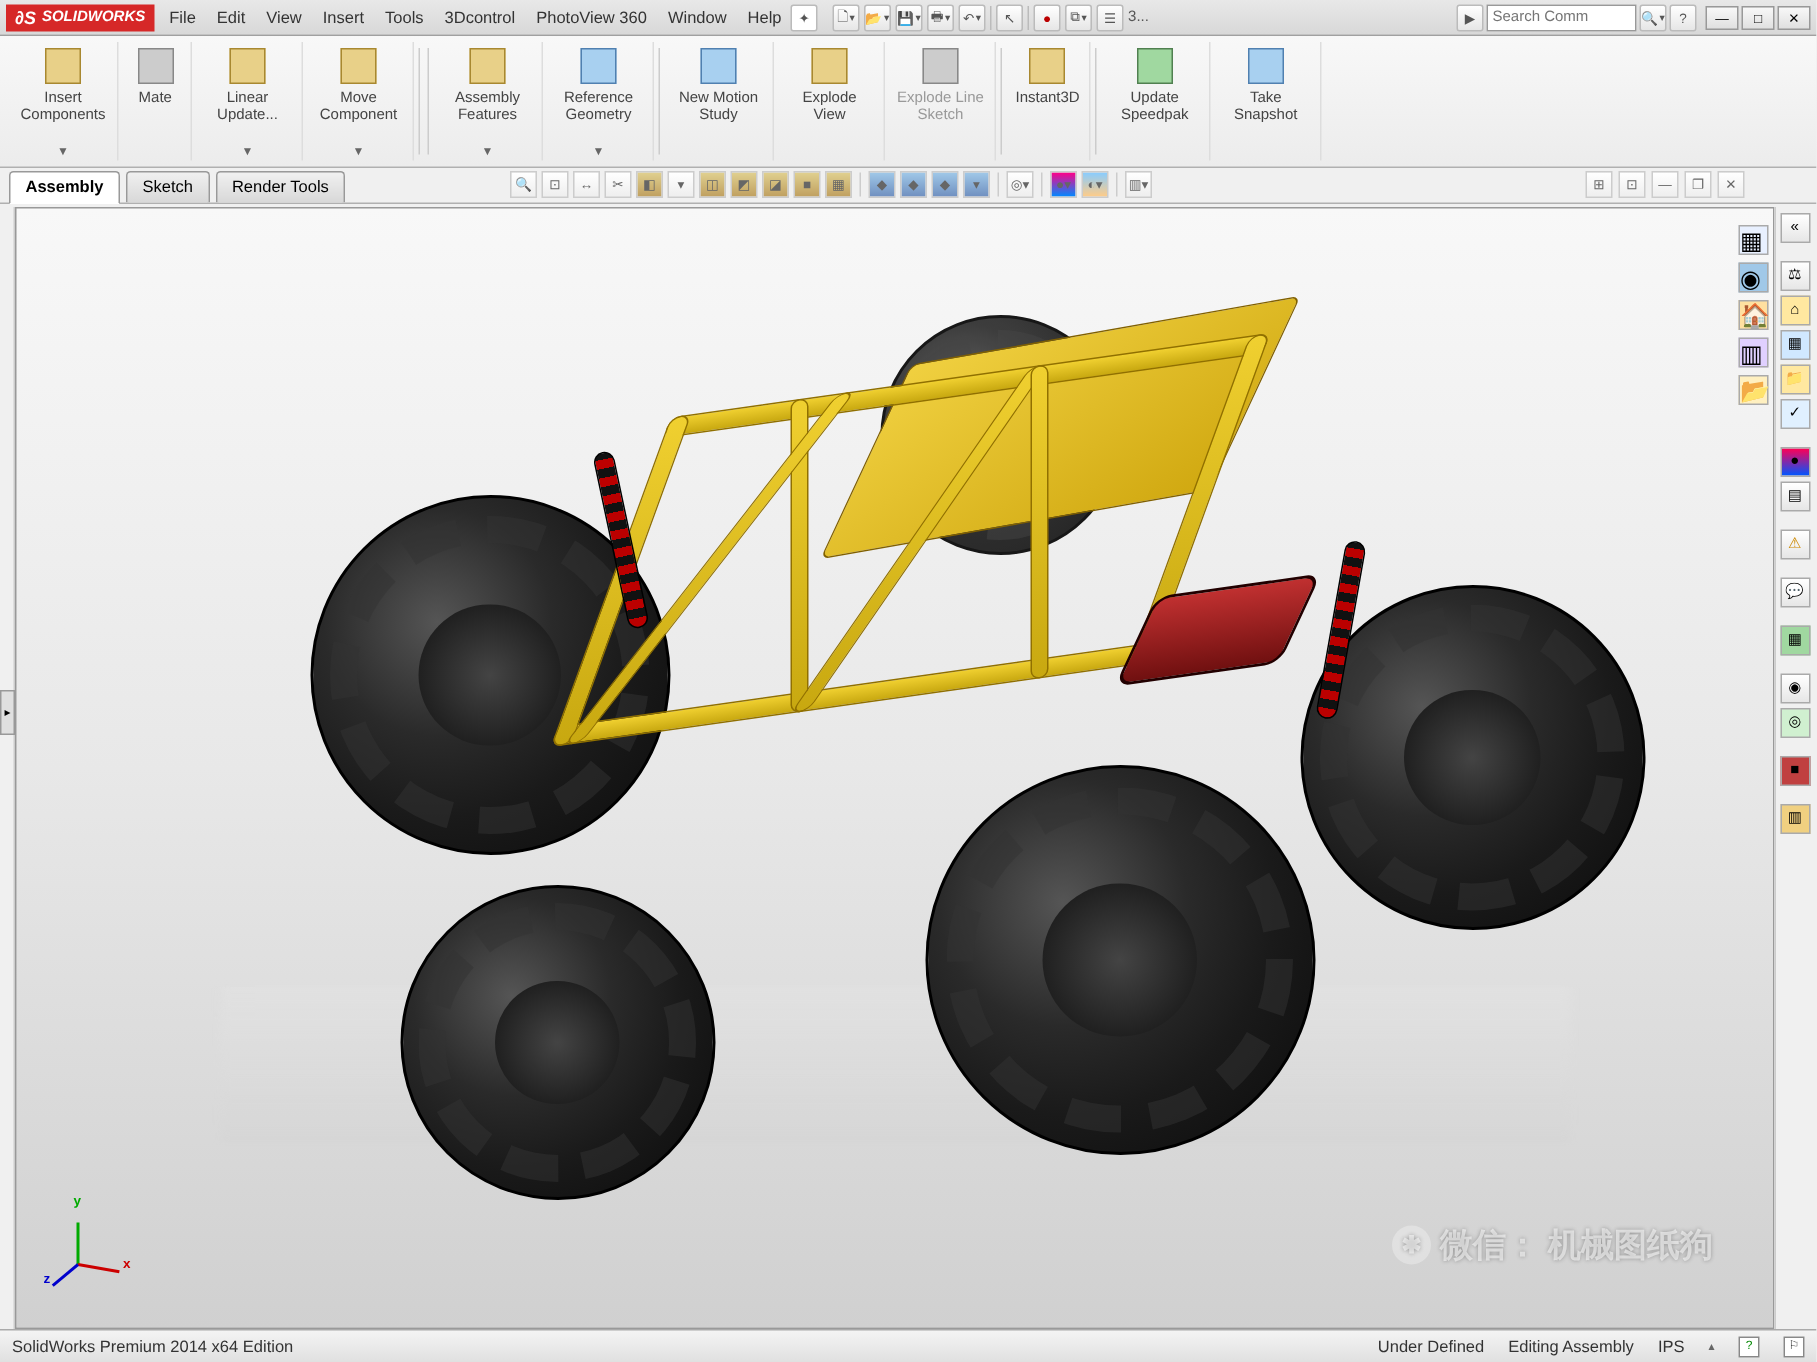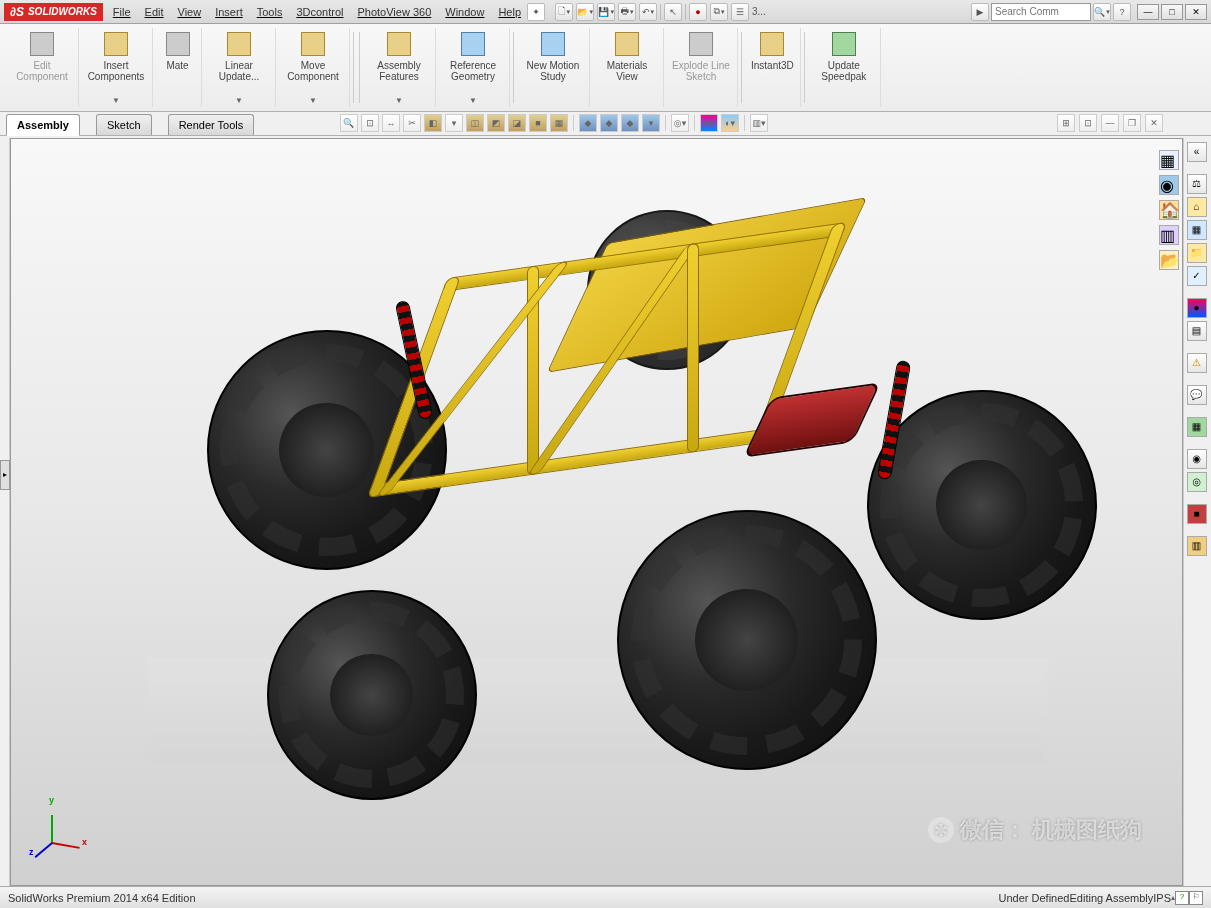--- a/index.html
+++ b/index.html
@@ -2,21 +2,21 @@
 <html><head>
 <meta charset="utf-8">
 <style>
 * { margin: 0; padding: 0; box-sizing: border-box; font-family: "Segoe UI", Tahoma, Arial, sans-serif; }
 body { width: 1211px; height: 908px; background: #f0f0f0; overflow: hidden; position: relative; }
 
 
 .titlebar { height: 24px; background: linear-gradient(#e8e8e8,#d8d8d8); border-bottom: 1px solid #a0a0a0; display: flex; align-items: center; padding: 0 4px; font-size: 11px; }
 .logo { background: #d62828; color: #fff; padding: 2px 6px; font-weight: bold; font-size: 10px; font-style: italic; margin-right: 10px; display: flex; align-items: center;}
 .logo-glyph{font-size:12px;margin-right:4px;}
-.menu { display: flex; gap: 14px; text-decoration: underline; }
+.menu { display: flex; gap: 14px; }
 .menu span { color: #333; cursor: default; }
 .title-tools { margin-left: 10px; display: flex; align-items: center; gap: 3px; }
 .tbtn { width: 18px; height: 18px; border: 1px solid #bbb; background: linear-gradient(#fff,#e6e6e6); display: inline-flex; align-items: center; justify-content: center; font-size: 9px; color:#555; border-radius:2px;}
 .tbtn.drop::after{content:"▾";font-size:7px;margin-left:1px;}
 .search-box { margin-left: auto; display: flex; align-items: center; gap: 2px; }
 .search-input { width: 100px; height: 18px; border: 1px solid #999; font-size: 10px; padding: 0 3px; background:#fff;}
 .win-controls { display: flex; gap: 2px; margin-left: 6px; }
 .win-btn { width: 22px; height: 16px; border: 1px solid #999; background: linear-gradient(#f8f8f8,#e0e0e0); font-size: 9px; text-align:center; line-height:14px;}
 
 
@@ -25,21 +25,21 @@
 .rbtn.dim{color:#999;}
 .rbtn .ricon{width:24px;height:24px;margin:2px 0 4px;background:#e8d088;border:1px solid #a88830;position:relative;}
 .rbtn .ricon.blue{background:#a8d0f0;border-color:#5080b0;}
 .rbtn .ricon.gray{background:#ccc;border-color:#888;}
 .rbtn .ricon.green{background:#a0d8a0;border-color:#508050;}
 .rbtn .rlabel{line-height:11px;max-width:60px;}
 .rbtn .drop{font-size:8px;color:#666;position:absolute;bottom:2px;}
 
 
 .tabrow { height: 24px; background: #f0f0f0; border-bottom: 1px solid #b0b0b0; display: flex; align-items: flex-end; padding-left: 6px;}
-.tab { padding: 4px 10px; font-size: 11px; border: 1px solid #999; border-bottom: none; background: linear-gradient(#f0f0f0,#d8d8d8); margin-right: 16px; border-radius: 3px 3px 0 0;}
+.tab { padding: 4px 10px; font-size: 11px; border: 1px solid #999; border-bottom: none; background: linear-gradient(#f0f0f0,#d8d8d8); margin-right: 4px; border-radius: 3px 3px 0 0;}
 .tab.active { background: #fff; font-weight: bold; border-bottom:1px solid #fff; position:relative; top:1px;}
 .viewbar{position:absolute;left:340px;top:114px;display:flex;gap:3px;align-items:center;}
 .vbtn{width:18px;height:18px;border:1px solid #ccc;background:linear-gradient(#fff,#eee);font-size:9px;text-align:center;line-height:16px;color:#666;}
 .vbtn.cube{background:linear-gradient(#e0d090,#c0a060);}
 .vbtn.cbb{background:linear-gradient(#a0c8e8,#7090c0);}
 .vsep{width:1px;height:16px;background:#ccc;margin:0 2px;}
 .view-right{position:absolute;right:48px;top:114px;display:flex;gap:4px;}
 
 
 .viewport { position: absolute; left: 10px; top: 138px; right: 28px; bottom: 22px; background: linear-gradient(#f8f8f8 0%, #e8e8e8 50%, #d0d0d0 100%); border: 1px solid #999; overflow:hidden;}
@@ -71,21 +71,21 @@
 .axis.x{background:#c00;transform:rotate(100deg);}
 .axis.z{background:#00c;transform:rotate(-130deg);height:22px;}
 .axlbl{position:absolute;font-size:9px;font-weight:bold;}
 
 
 .watermark{position:absolute;right:40px;bottom:40px;font-size:22px;color:rgba(255,255,255,.55);font-weight:bold;text-shadow:0 0 3px rgba(0,0,0,.3);display:flex;align-items:center;gap:6px;}
 .wm-icon{width:26px;height:26px;border-radius:50%;background:rgba(255,255,255,.3);display:inline-flex;align-items:center;justify-content:center;font-size:16px;}
 
 
 .statusbar{position:absolute;left:0;right:0;bottom:0;height:22px;background:linear-gradient(#f4f4f4,#e0e0e0);border-top:1px solid #aaa;display:flex;align-items:center;font-size:11px;padding:0 8px;color:#333;}
-.statusbar .sright{margin-left:auto;display:flex;align-items:center;}
+.statusbar .sright{margin-left:auto;display:flex;gap:16px;align-items:center;}
 .sbtn{width:14px;height:14px;border:1px solid #888;background:#fff;font-size:8px;text-align:center;}
 </style>
 </head>
 <body>
 
 <div class="titlebar">
   <div class="logo">
       <span class="logo-glyph">∂S</span>
       <span>SOLIDWORKS</span>
     </div>
@@ -122,24 +122,20 @@
     <span class="tbtn">?</span>
   </div>
   <div class="win-controls">
     <span class="win-btn">—</span>
     <span class="win-btn">□</span>
     <span class="win-btn">✕</span>
   </div>
 </div>
 
 <div class="ribbon" id="ribbon">
-    <div class="rbtn dim">
-      <div class="ricon gray"></div>
-      <div class="rlabel">Edit Component</div>
-    </div>
     <div class="rbtn">
       <div class="ricon "></div>
       <div class="rlabel">Insert Components</div>
       <div class="drop">▼</div>
     </div>
     <div class="rbtn">
       <div class="ricon gray"></div>
       <div class="rlabel">Mate</div>
     </div>
     <div class="rbtn">
@@ -164,35 +160,39 @@
       <div class="rlabel">Reference Geometry</div>
       <div class="drop">▼</div>
     </div>
     <div style="width: 1px; background: rgb(204, 204, 204); margin: 4px 2px;"></div>
     <div class="rbtn">
       <div class="ricon blue"></div>
       <div class="rlabel">New Motion Study</div>
     </div>
     <div class="rbtn">
       <div class="ricon "></div>
-      <div class="rlabel">Materials View</div>
+      <div class="rlabel">Explode View</div>
     </div>
     <div class="rbtn dim">
       <div class="ricon gray"></div>
       <div class="rlabel">Explode Line Sketch</div>
     </div>
     <div style="width: 1px; background: rgb(204, 204, 204); margin: 4px 2px;"></div>
     <div class="rbtn">
       <div class="ricon "></div>
       <div class="rlabel">Instant3D</div>
     </div>
     <div style="width: 1px; background: rgb(204, 204, 204); margin: 4px 2px;"></div>
     <div class="rbtn">
       <div class="ricon green"></div>
       <div class="rlabel">Update Speedpak</div>
+    </div>
+    <div class="rbtn">
+      <div class="ricon blue"></div>
+      <div class="rlabel">Take Snapshot</div>
     </div>
   </div>
 
 <div class="tabrow" id="tabrow">
     <div class="tab active">Assembly</div>
     <div class="tab">Sketch</div>
     <div class="tab">Render Tools</div>
   </div>
 
 <div class="viewbar">

